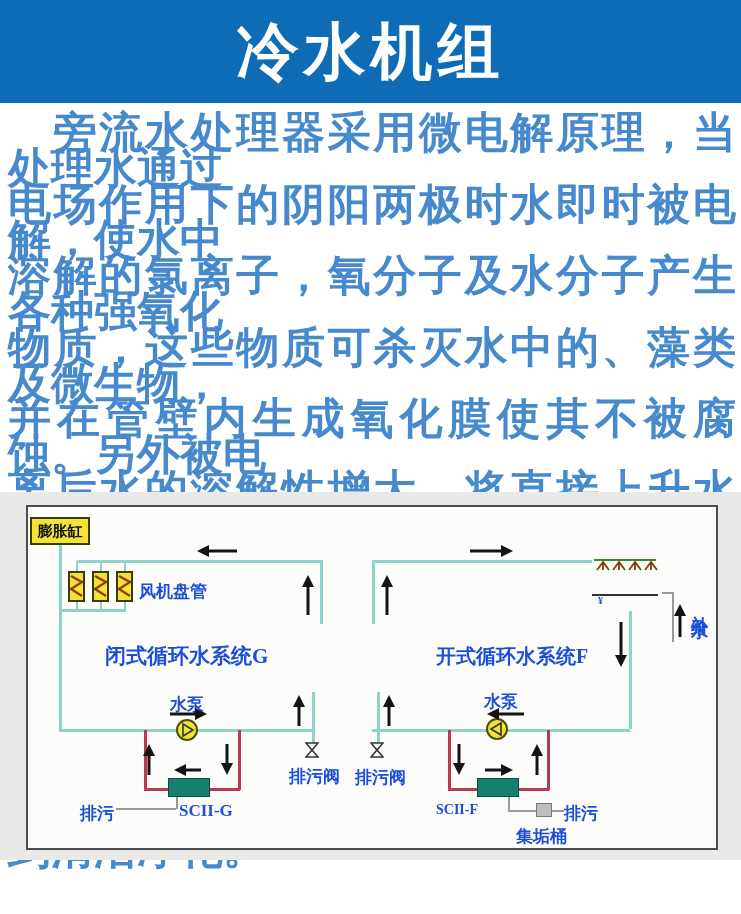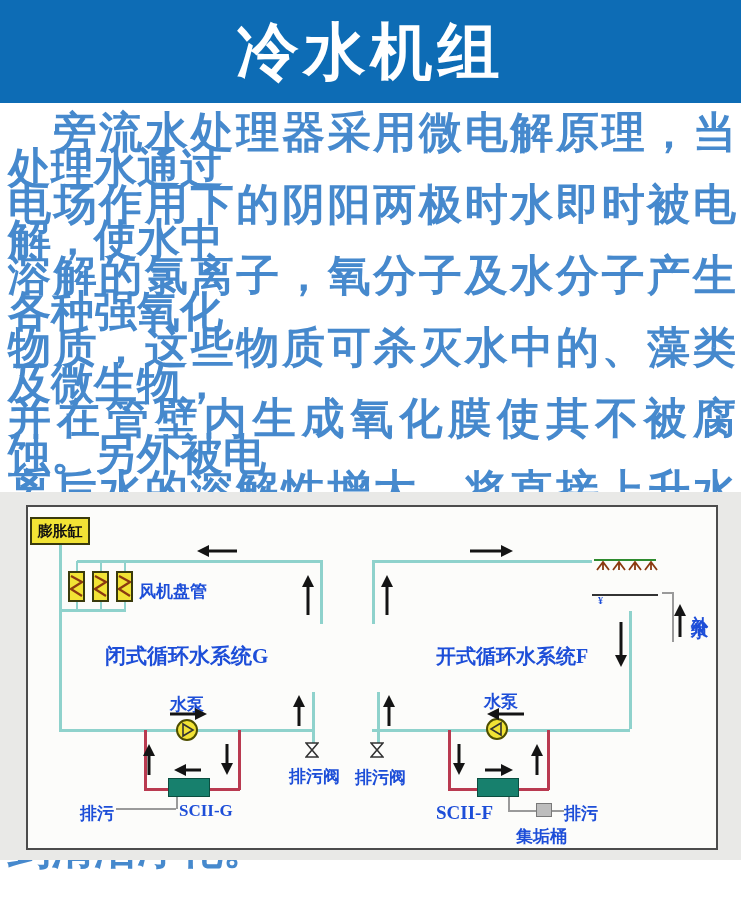--- a/index.html
+++ b/index.html
@@ -173,21 +173,21 @@
           <polygon points="1,15 13,15 7,8" style="fill:#fff;stroke:#333;stroke-width:1.5"></polygon>
         </svg>
     </div>
     <div class="lbl" style="left:289px;top:273px;font-size:17px;">排污阀</div>
     <div class="lbl" style="left:355px;top:274px;font-size:17px;">排污阀</div>
 
     <div class="sciibox" style="left:168px;top:286px;"></div>
     <div class="sciibox" style="left:477px;top:286px;"></div>
     <div class="lbl" style="left:80px;top:310px;font-size:17px;">排污</div>
     <div class="lbl" style="left:179px;top:309px;font-size:17px;">SCII-G</div>
-    <div class="lbl" style="left:436px;top:310px;font-size:19px;">SCII-F</div>
+    <div class="lbl" style="left:436px;top:310px;font-size:14px;">SCII-F</div>
     <div class="bucket" style="left:536px;top:311px;"></div>
     <div class="lbl" style="left:564px;top:310px;font-size:17px;">排污</div>
     <div class="lbl" style="left:516px;top:333px;font-size:17px;">集垢桶</div>
 
     <div id="arrows-layer">
         <div class="arrow" style="left: 197px; top: 51px;">
           <svg width="40" height="16">
             <line x1="40" y1="8" x2="10" y2="8" stroke="#141414" stroke-width="3"></line>
             <polygon points="12,2 0,8 12,14" fill="#141414"></polygon>
           </svg>

